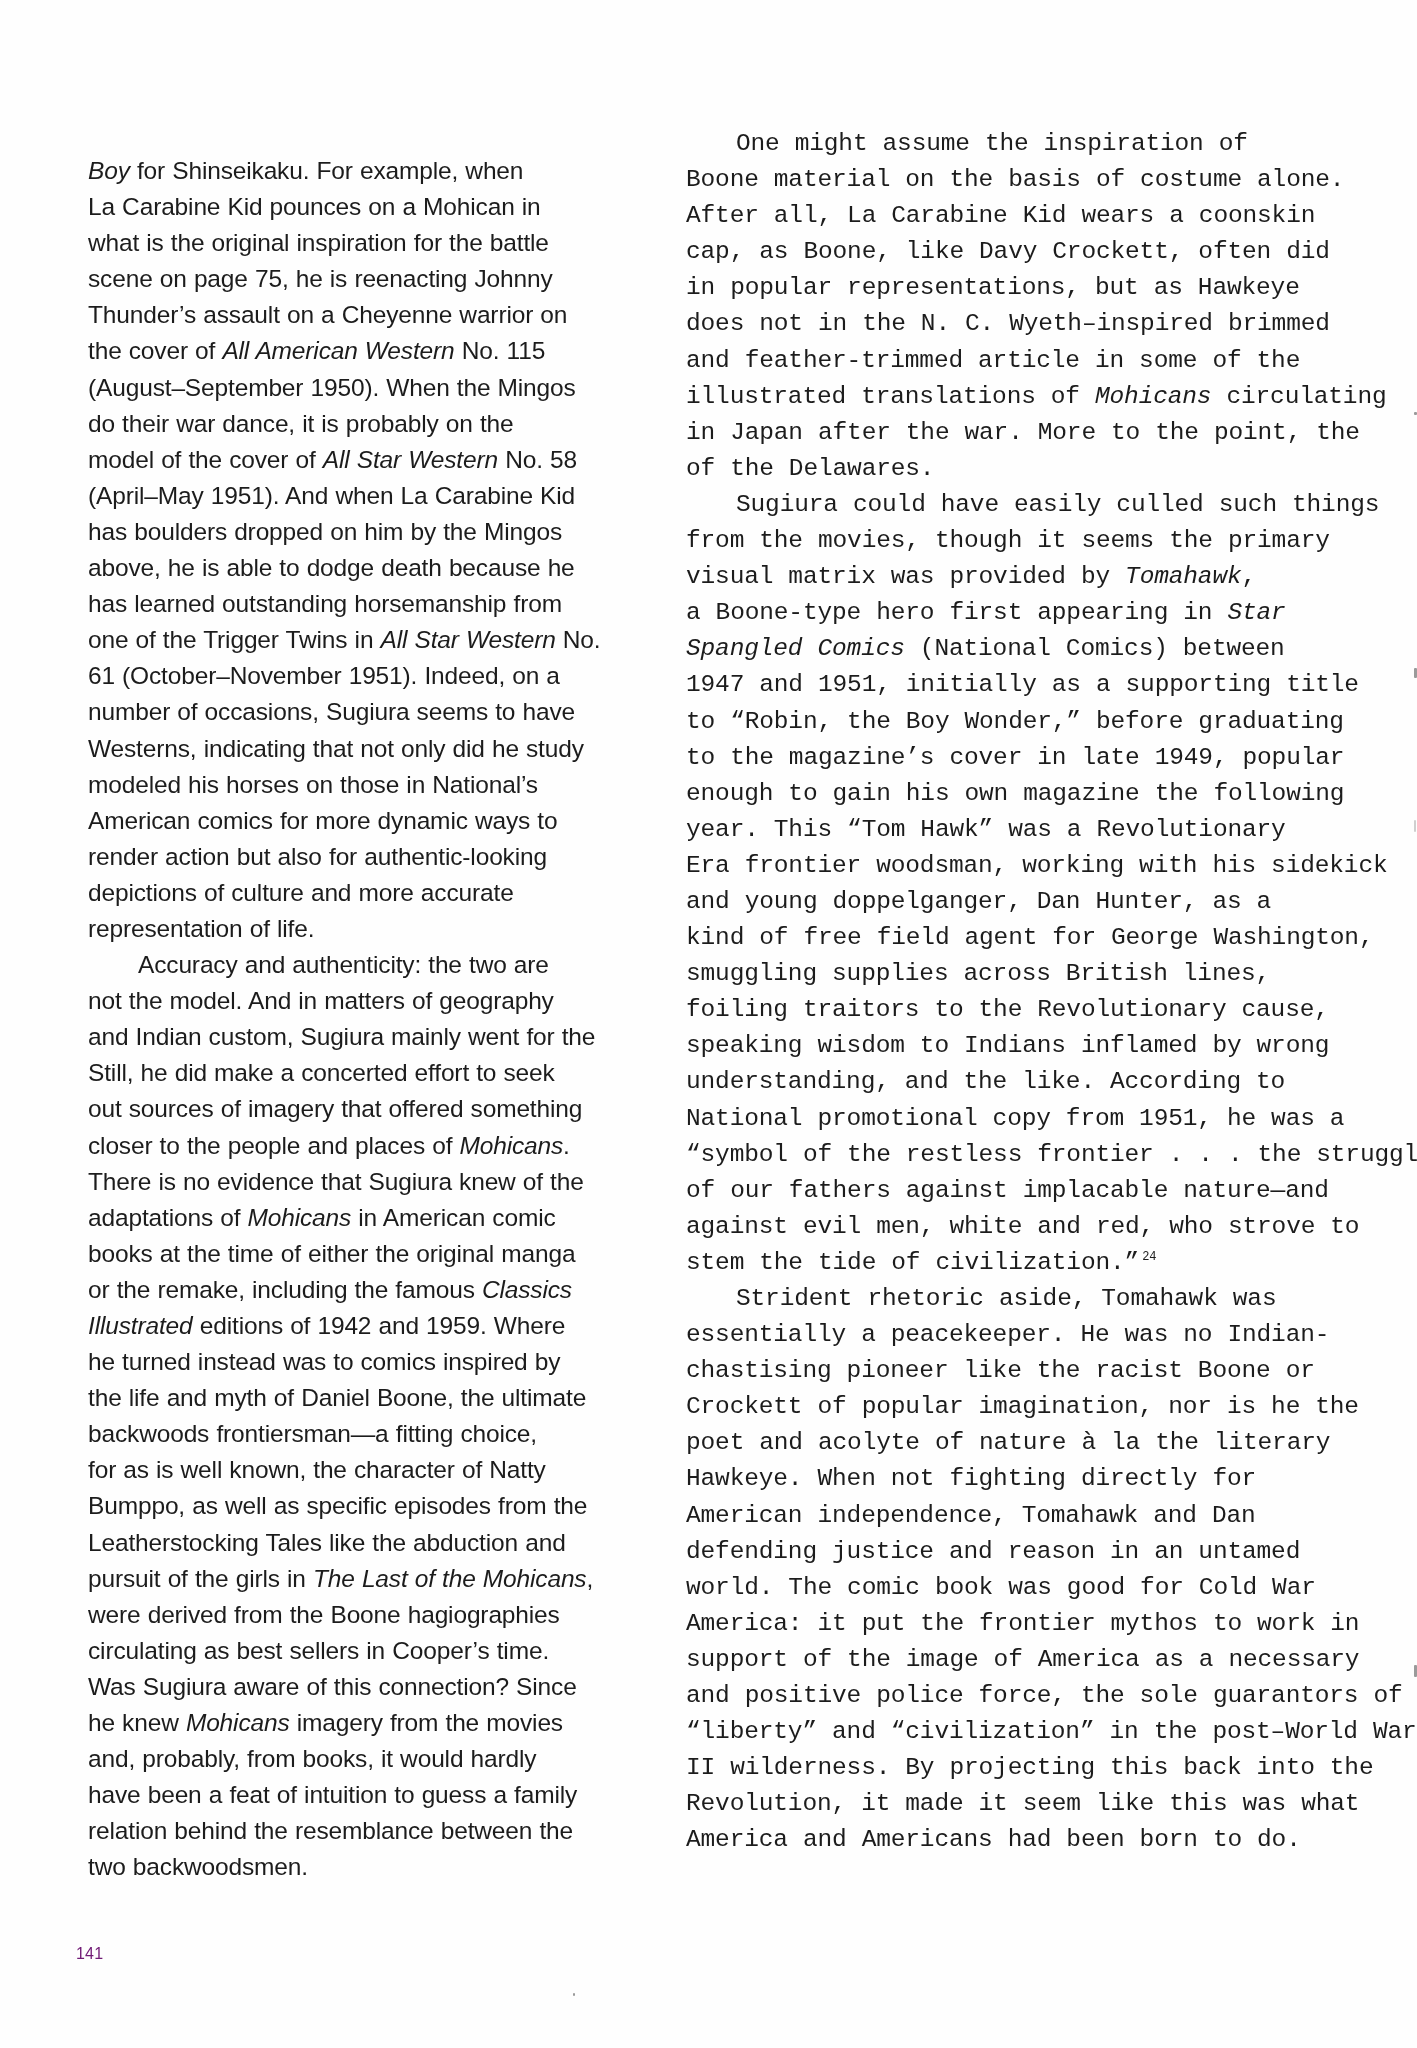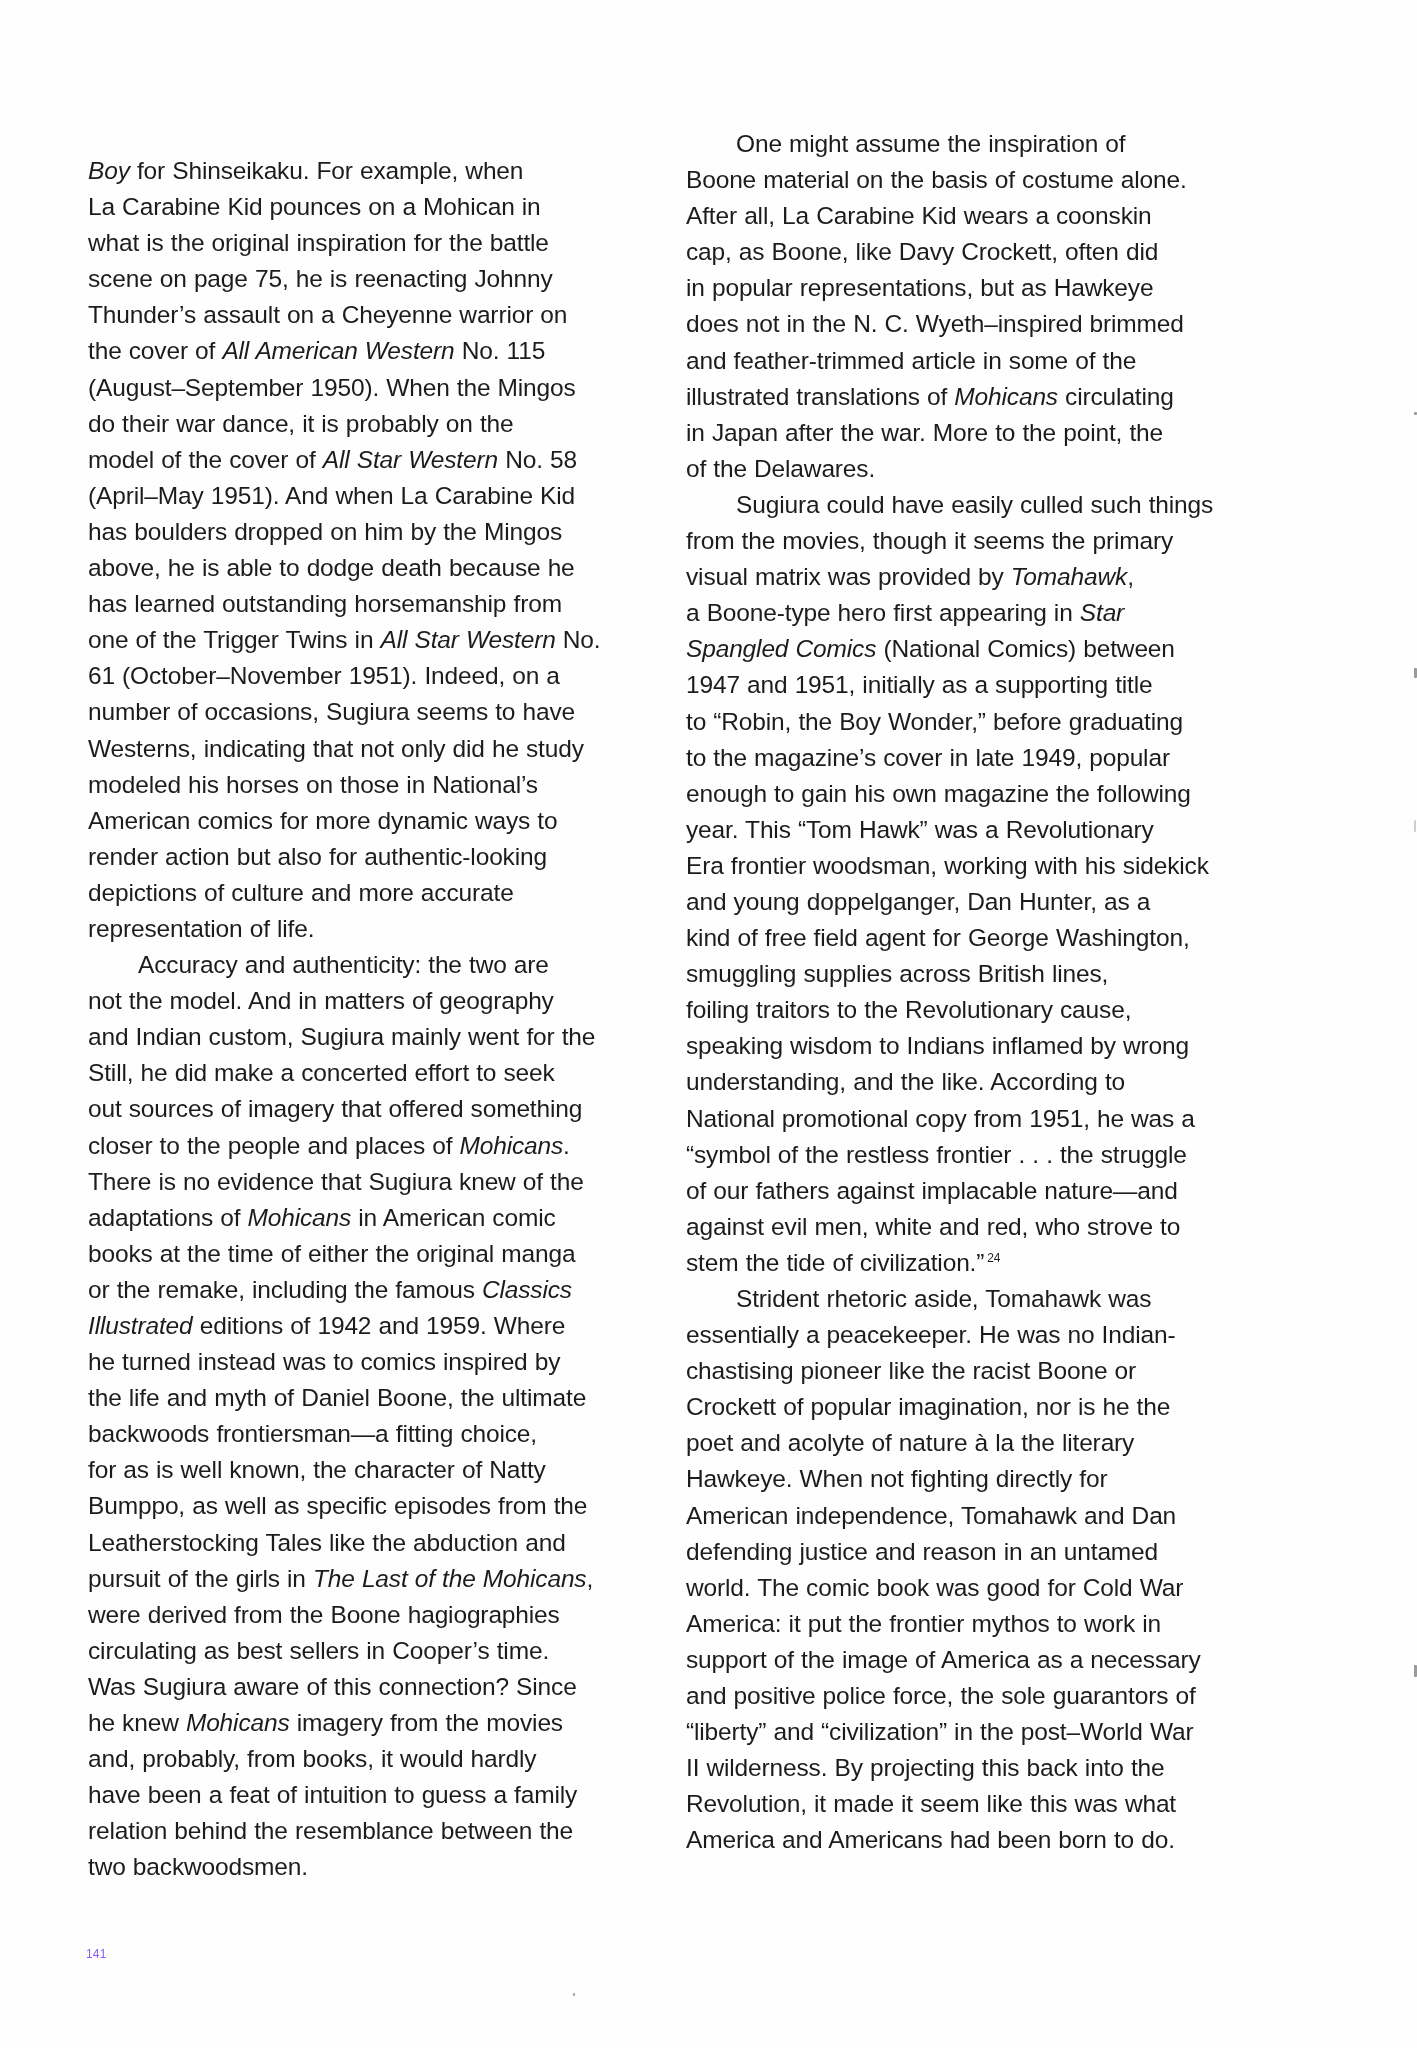--- a/index.html
+++ b/index.html
@@ -21,21 +21,21 @@
     width: 1417px;
     height: 2048px;
     background: #fefefe;
   }
   .column {
     position: absolute;
     top: 126px;
     width: 600px;
   }
   .column.left { left: 88px; margin-top: 27px; }
-  .column.right { left: 686px; }
+  .column.right { left: 686px; font-family: Liberation Mono, monospace; }
   .line {
     display: block;
     height: 36.1px;
     line-height: 36.1px;
     font-size: 24.5px;
     white-space: nowrap;
     letter-spacing: -0.15px;
     word-spacing: 0.5px;
   }
   .line.indent { padding-left: 50px; }
@@ -43,25 +43,25 @@
     font-style: italic;
   }
   .sup {
     font-size: 12px;
     vertical-align: 9px;
     line-height: 0;
     margin-left: 3px;
   }
   .folio {
     position: absolute;
-    left: 86px;
+    left: 76px;
     top: 1944px;
-    font-size: 12px;
+    font-size: 16px;
     line-height: 20px;
-    color: #8b5cf6;
+    color: #701a75;
     letter-spacing: 0.2px;
   }
   .speck {
     position: absolute;
     background: #9a9a9a;
     border-radius: 1px;
   }
 </style>
 </head>
 <body>

